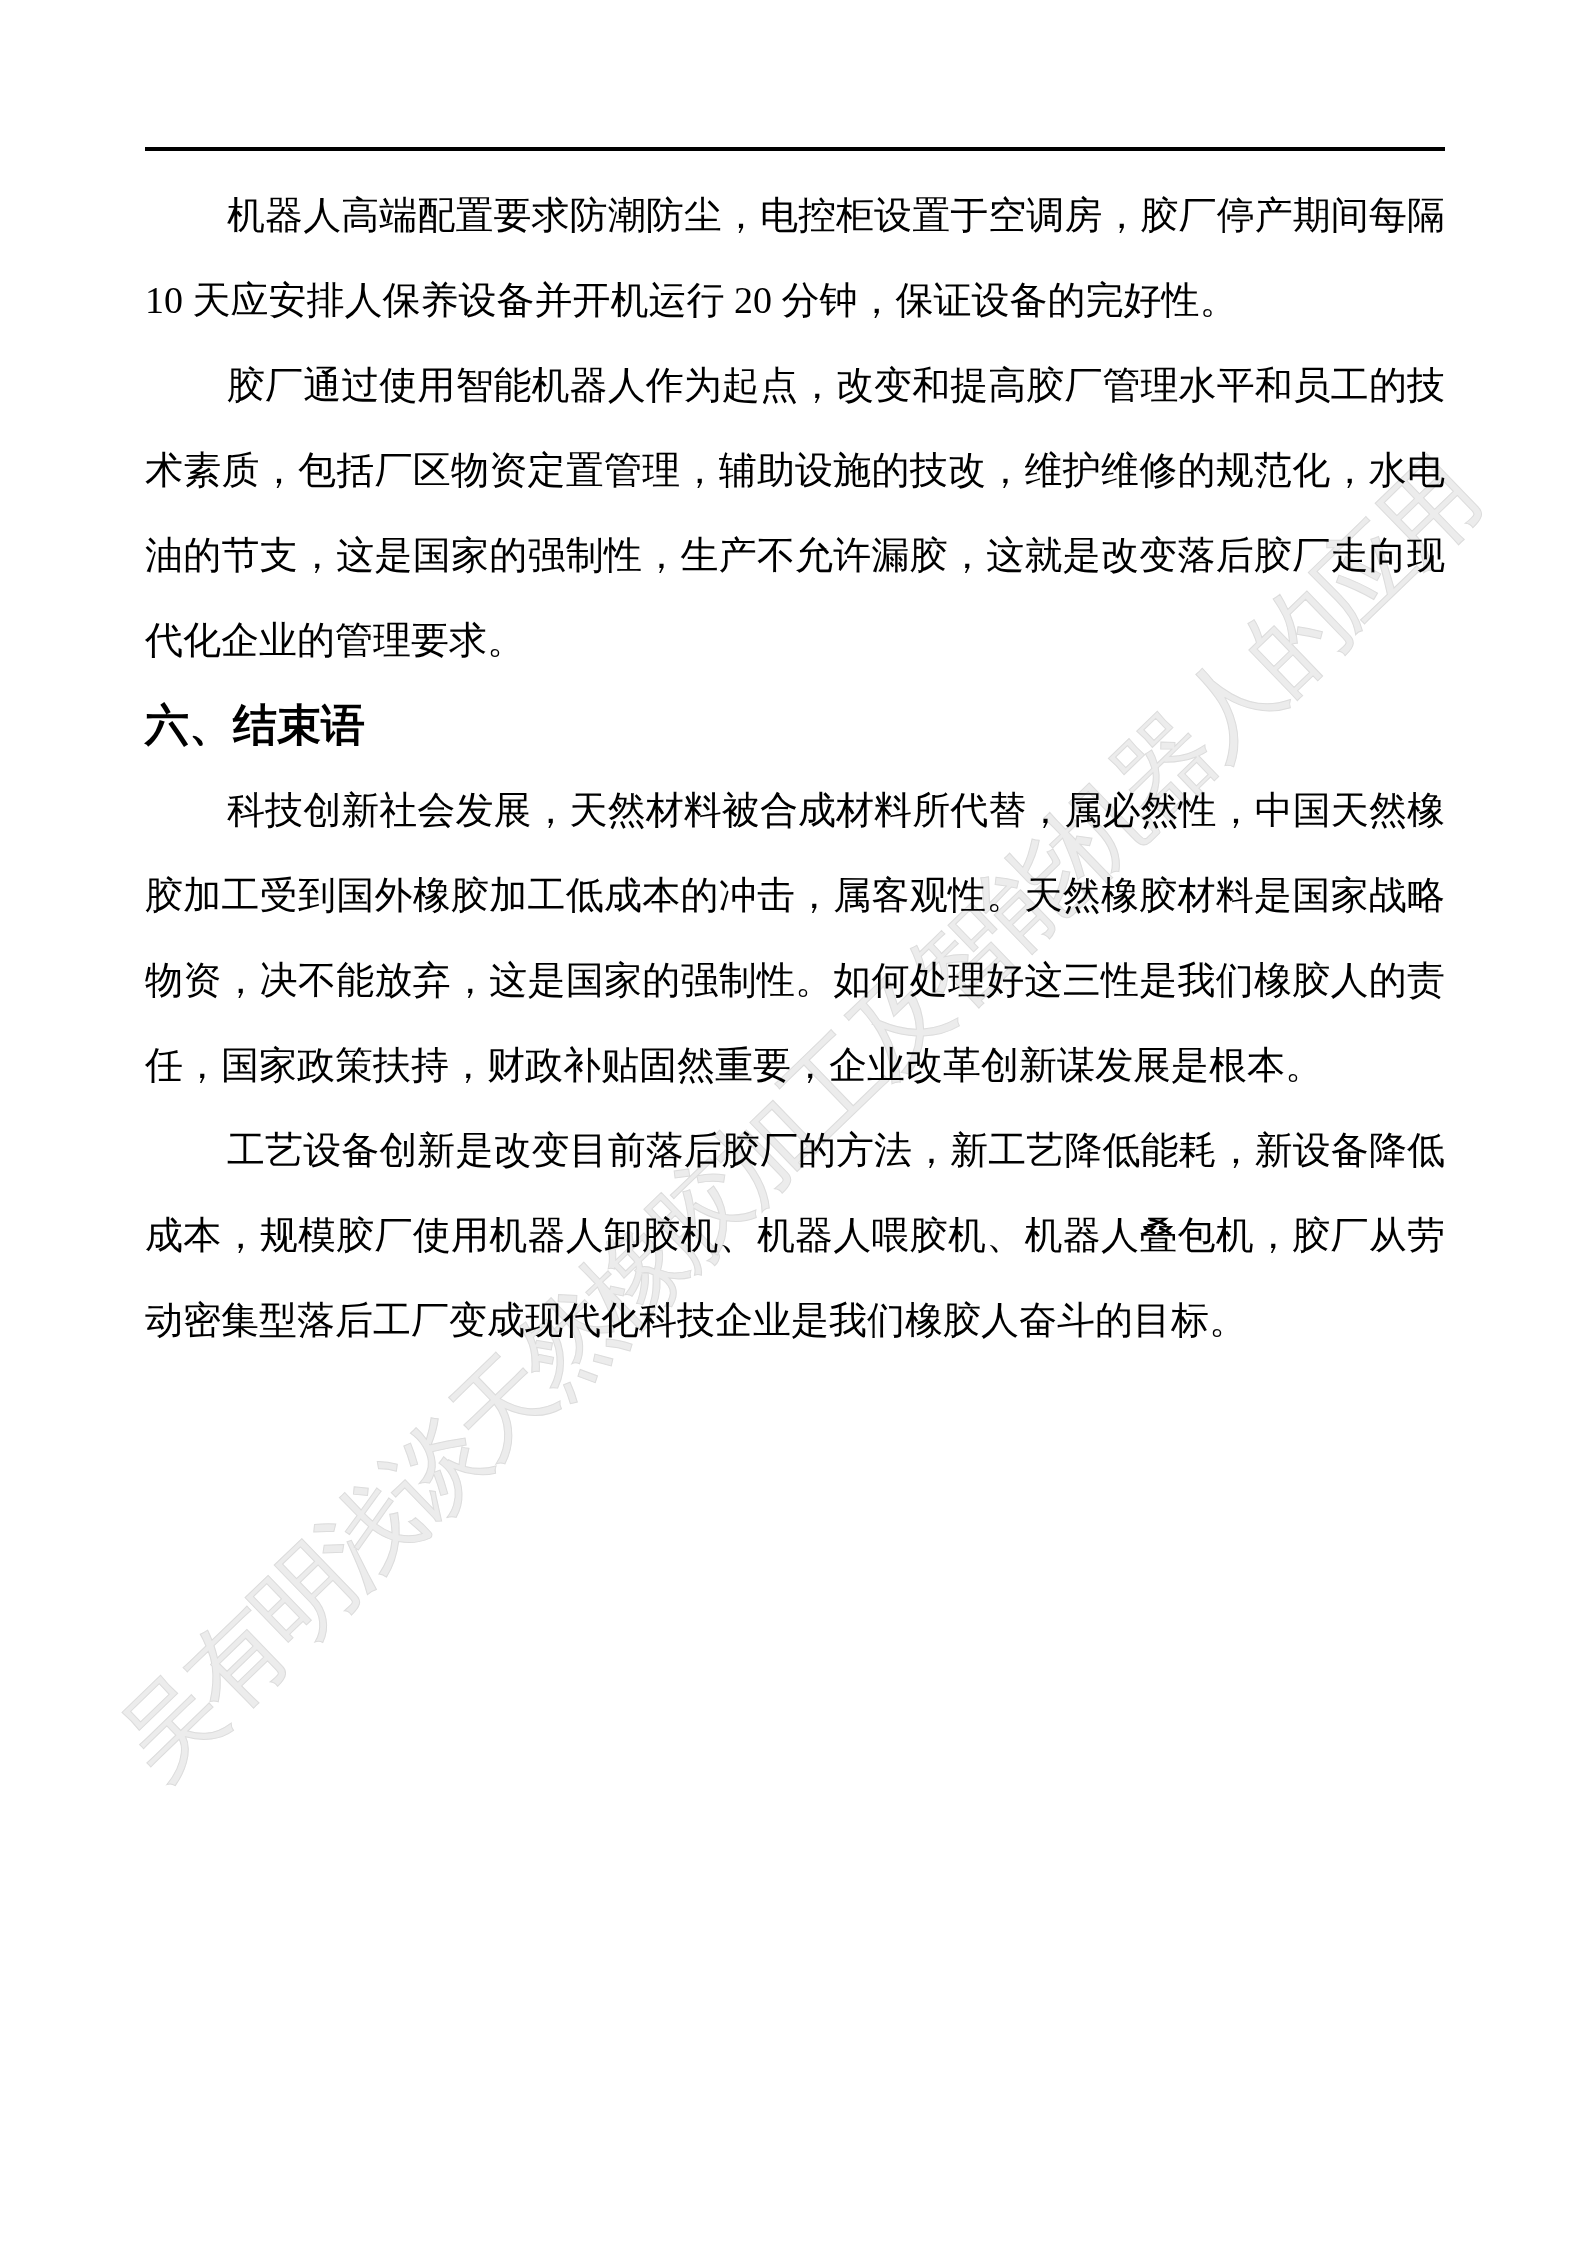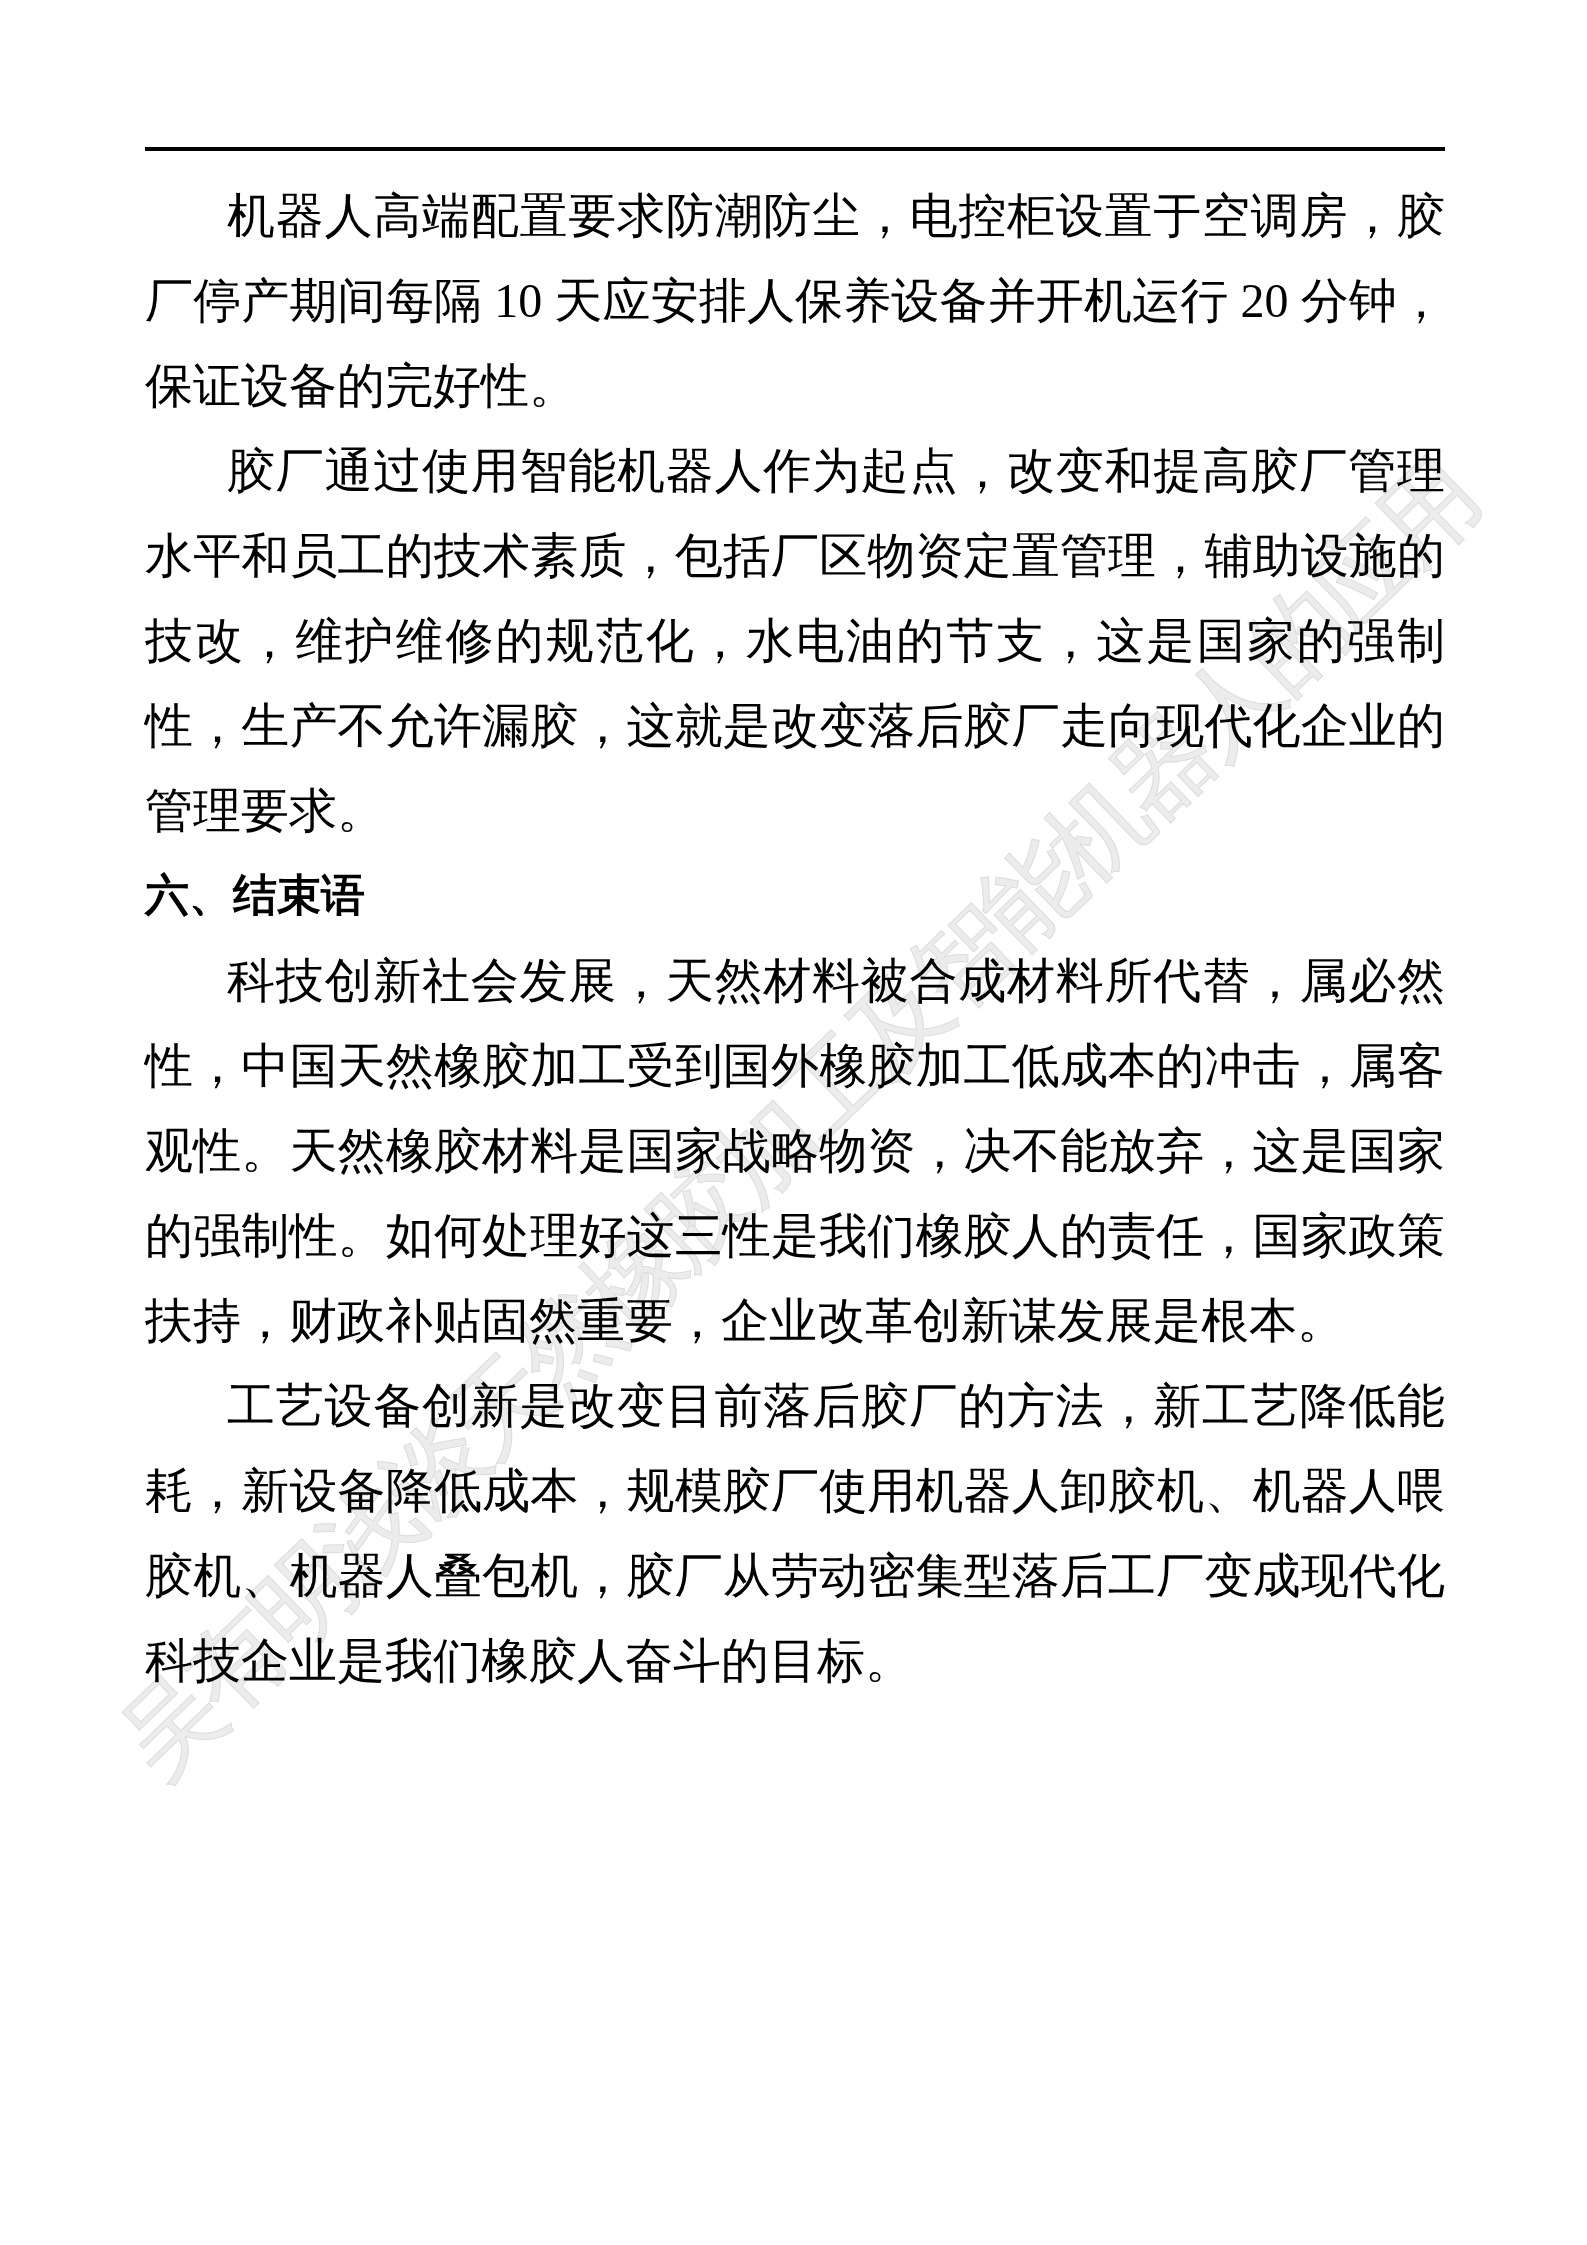--- a/index.html
+++ b/index.html
@@ -41,21 +41,21 @@
   .content {
     position: absolute;
     left: 145px;
     top: 173px;
     width: 1300px;
     z-index: 1;
     color: #000000;
   }
   .content p {
     margin: 0;
-    font-size: 48px;
+    font-size: 38px;
     line-height: 85px;
     text-align: justify;
     text-indent: 82px;
     word-break: break-all;
   }
   .content h2 {
     margin: 0;
     font-size: 44px;
     line-height: 85px;
     font-weight: bold;

